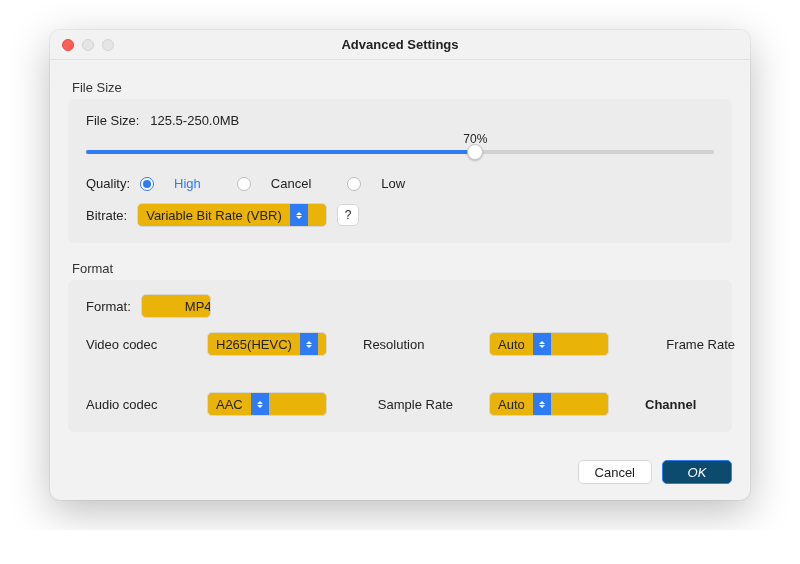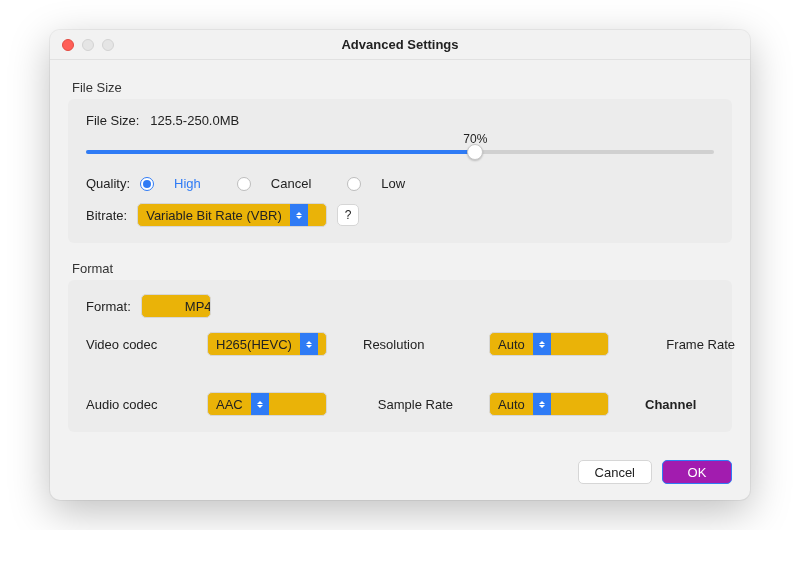--- a/index.html
+++ b/index.html
@@ -104,21 +104,21 @@
     grid-template-columns: 85px 120px 90px 120px 90px 120px;
     row-gap:14px; column-gap:8px; align-items:center; margin-top:14px;gap:36px;
   }
   .glabel { font-size:13px; text-align:left; }
   .footer { display:flex; justify-content:flex-end; gap:10px; padding:12px 18px 16px; }
   .btn {
     height:24px; min-width:70px; padding:0 16px; border-radius:5px; font-size:13px;
     display:inline-flex; align-items:center; justify-content:center;
   }
   .btn.cancel { background:#fff; border:1px solid #d6d6d6; }
-  .btn.ok { background:#a21caf; color:#fff; border:1px solid #2f7bf5; }
+  .btn.ok { background:#0c4a6e; color:#fff; border:1px solid #2f7bf5;font-style:italic; }
   .gap { height:12px; }
 </style>
 </head>
 <body>
 
 <div class="window">
 
   <div class="titlebar">
     <div class="traffic">
       <div class="dot red"></div>

